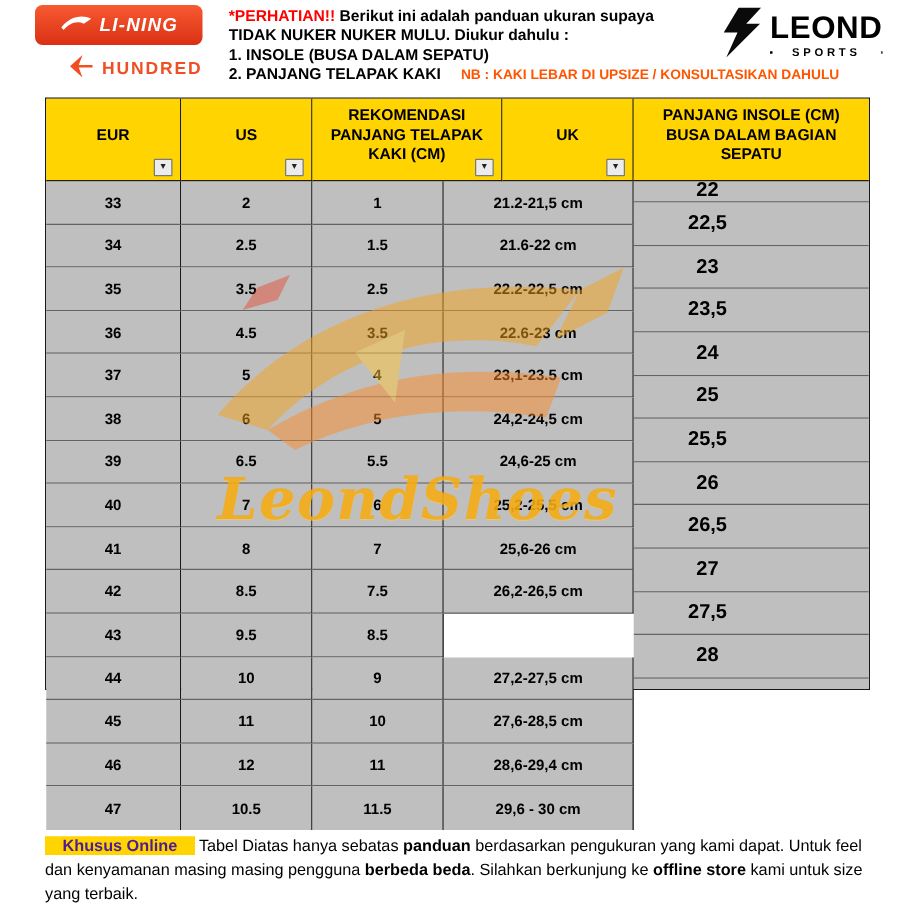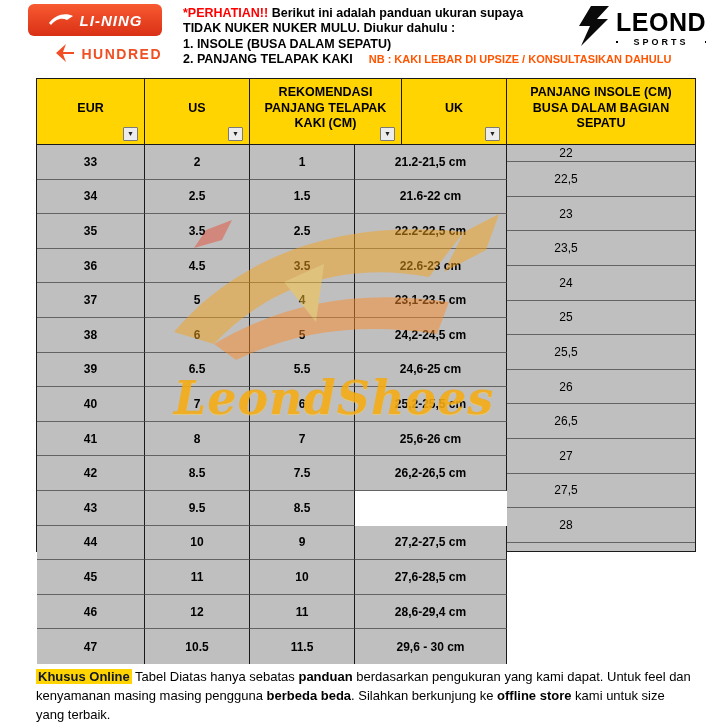--- a/index.html
+++ b/index.html
@@ -67,42 +67,42 @@
     border-right:1px solid #1a1a1a;border-bottom:1px solid #636363;
     display:flex;align-items:center;justify-content:center;
     font-weight:bold;font-size:12px;
   }
   .trow:last-child .tcell{border-bottom:none}
   .col0{width:108px}.col1{width:105px}.col2{width:105px}.col3{width:152px}
   .insole-col{width:188px;overflow:hidden;background:var(--row-gray)}
   .icell{
     height:34.6px;background:var(--row-gray);border-bottom:1px solid #636363;
     display:flex;align-items:center;justify-content:center;
-    font-weight:normal;font-size:12px;padding-right:70px;
+    font-weight:bold;font-size:16px;padding-right:70px;
   }
   .icell.first{height:17.3px}
   .icell.filler{height:17.3px;border-bottom:none}
   
   .watermark{
     position:absolute;left:124px;top:172px;width:420px;height:265px;
     pointer-events:none;z-index:5;text-align:center;
   }
   .watermark svg{opacity:.5}
   .wm-text{
     font-family:"DejaVu Serif",serif;font-style:italic;font-weight:bold;
     font-size:46px;letter-spacing:1px;margin-top:-10px;
     color:rgba(244,166,9,.78);
     text-shadow:0 1px 0 rgba(255,210,80,.5);
   }
   
   .footer{
     position:absolute;left:36px;top:668px;width:658px;
     font-size:13px;line-height:1.45;color:#000;
   }
-  .footer .hl{background:var(--header-yellow);color:#0f172a;font-weight:bold;padding:0 2px}
+  .footer .hl{background:var(--header-yellow);color:#4c1d95;font-weight:bold;padding:0 14px}
   .footer b{font-weight:bold}
 </style>
 </head>
 <body>
 
 <div class="top">
 
   <div class="brand">
     <div class="lining-badge">
       <span>

